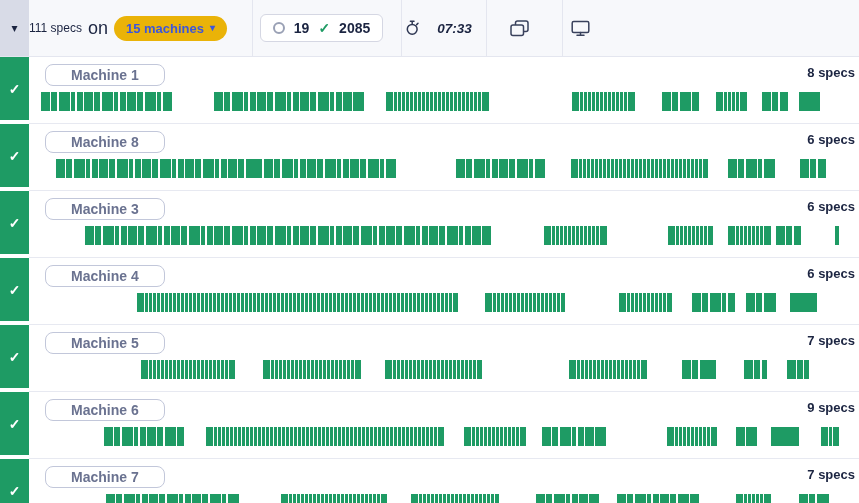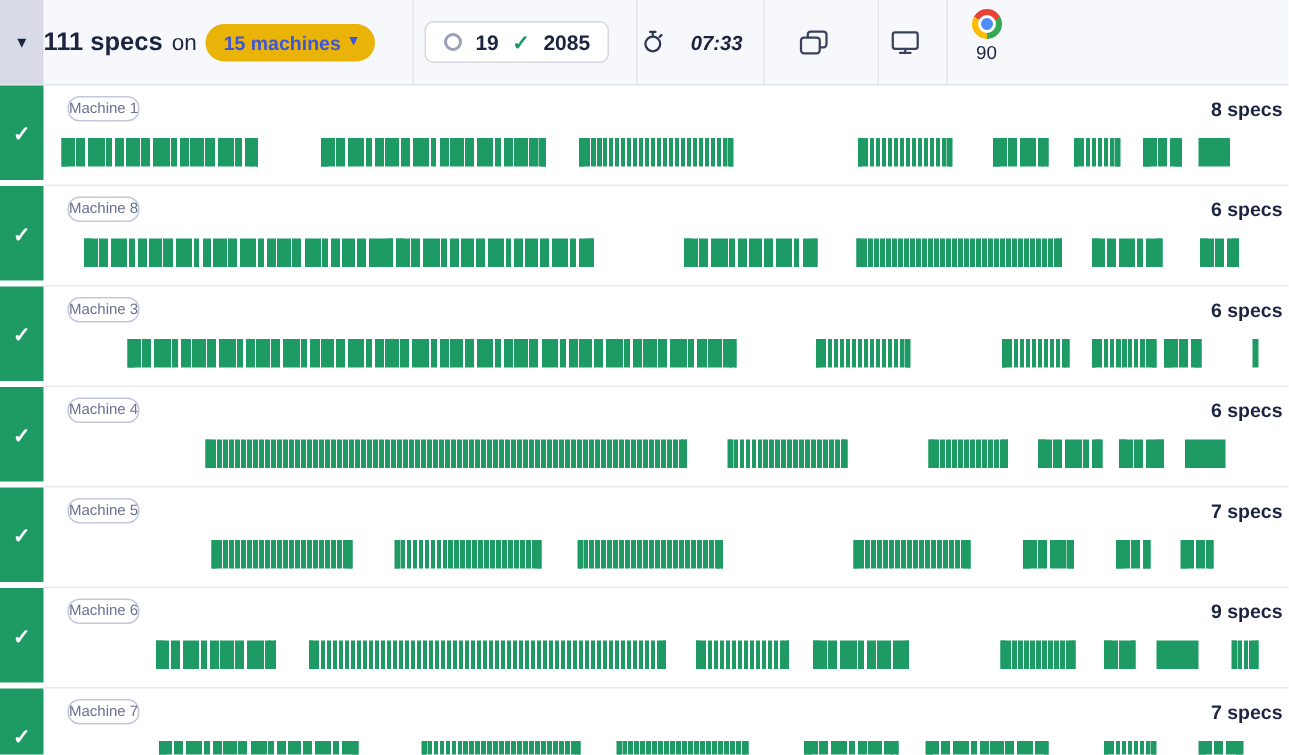--- a/index.html
+++ b/index.html
@@ -19,22 +19,22 @@
     width:29px;background:#d8dbe7;display:flex;align-items:center;justify-content:center;
     font-size:12px;color:#1b2441;cursor:pointer;flex:none;
   }
   .title-wrap{
     flex:1;display:flex;align-items:center;gap:8px;padding-left:17px;min-width:0;
   }
   .page-title{font-size:15px;font-weight:600;letter-spacing:.1px;}
   .specs-group{
     display:flex;align-items:center;gap:6px;padding-right:14px;flex:none;
   }
-  .specs-count{font-weight:bold;font-size:17px;}
-  .on-label{font-size:15px;}
+  .specs-count{font-weight:normal;font-size:12px;}
+  .on-label{font-size:18px;}
   .machines-pill{
     display:flex;align-items:center;gap:6px;background:#eab308;border:none;
     color:#3c56db;font-weight:bold;font-size:13px;border-radius:15px;
     padding:5px 12px;cursor:pointer;font-family:inherit;
   }
   .machines-pill .chev{font-size:10px;line-height:1;}
   .sec{
     border-left:1px solid #e4e6ef;display:flex;align-items:center;justify-content:center;
     flex:none;box-sizing:border-box;margin-left:11px;
   }
@@ -70,21 +70,21 @@
   .side{width:29px;flex:none;background:#fff;}
   .side-green{
     height:63px;background:#1E9B64;display:flex;align-items:center;justify-content:center;
   }
   .side-check{color:#fff;font-weight:bold;font-size:14px;line-height:1;}
   .content{
     flex:1;position:relative;border-bottom:1px solid #e7e9f1;box-sizing:border-box;min-width:0;
   }
   .machine-badge{
     position:absolute;left:16px;top:7px;border:1px solid #c2c7da;border-radius:8px;
-    color:#6a7290;font-size:10px;padding:2px 0;background:#fff;white-space:nowrap;
+    color:#6a7290;font-size:14px;padding:2px 25px;background:#fff;white-space:nowrap;font-weight:bold;
   }
   .spec-count-label{
     position:absolute;right:4px;top:8px;font-weight:bold;font-size:13px;color:#1b2441;
   }
   .bar{position:absolute;top:35px;height:19px;}
   .p-f{
     background:
       linear-gradient(#1E9B64,#1E9B64) left/4px 100% no-repeat,
       linear-gradient(#1E9B64,#1E9B64) right/4px 100% no-repeat,
       repeating-linear-gradient(90deg,#1E9B64 0 3px,#ffffff 3px 4px);
@@ -143,24 +143,20 @@
       </svg>
     </div>
 
     <div class="sec sec-monitor">
       <svg class="icon-svg" width="19" height="17" viewBox="0 0 19 17">
         <rect x="1.2" y="1.5" width="16.6" height="11" rx="1.5" fill="none" stroke="#39415c" stroke-width="1.5"></rect>
         <path d="M9.5 12.5 v2 M6 15.3 h7" fill="none" stroke="#39415c" stroke-width="1.5" stroke-linecap="round"></path>
       </svg>
     </div>
 
-    <div class="sec sec-chrome">
-      <div class="chrome-logo"></div>
-      <span class="browser-ver">90</span>
-    </div>
   </header>
 
   <div class="rows" id="rows">
   <div class="row">
     <div class="side">
       <div class="side-green">
         <span class="side-check">✓</span>
       </div>
     </div>
     <div class="content">

